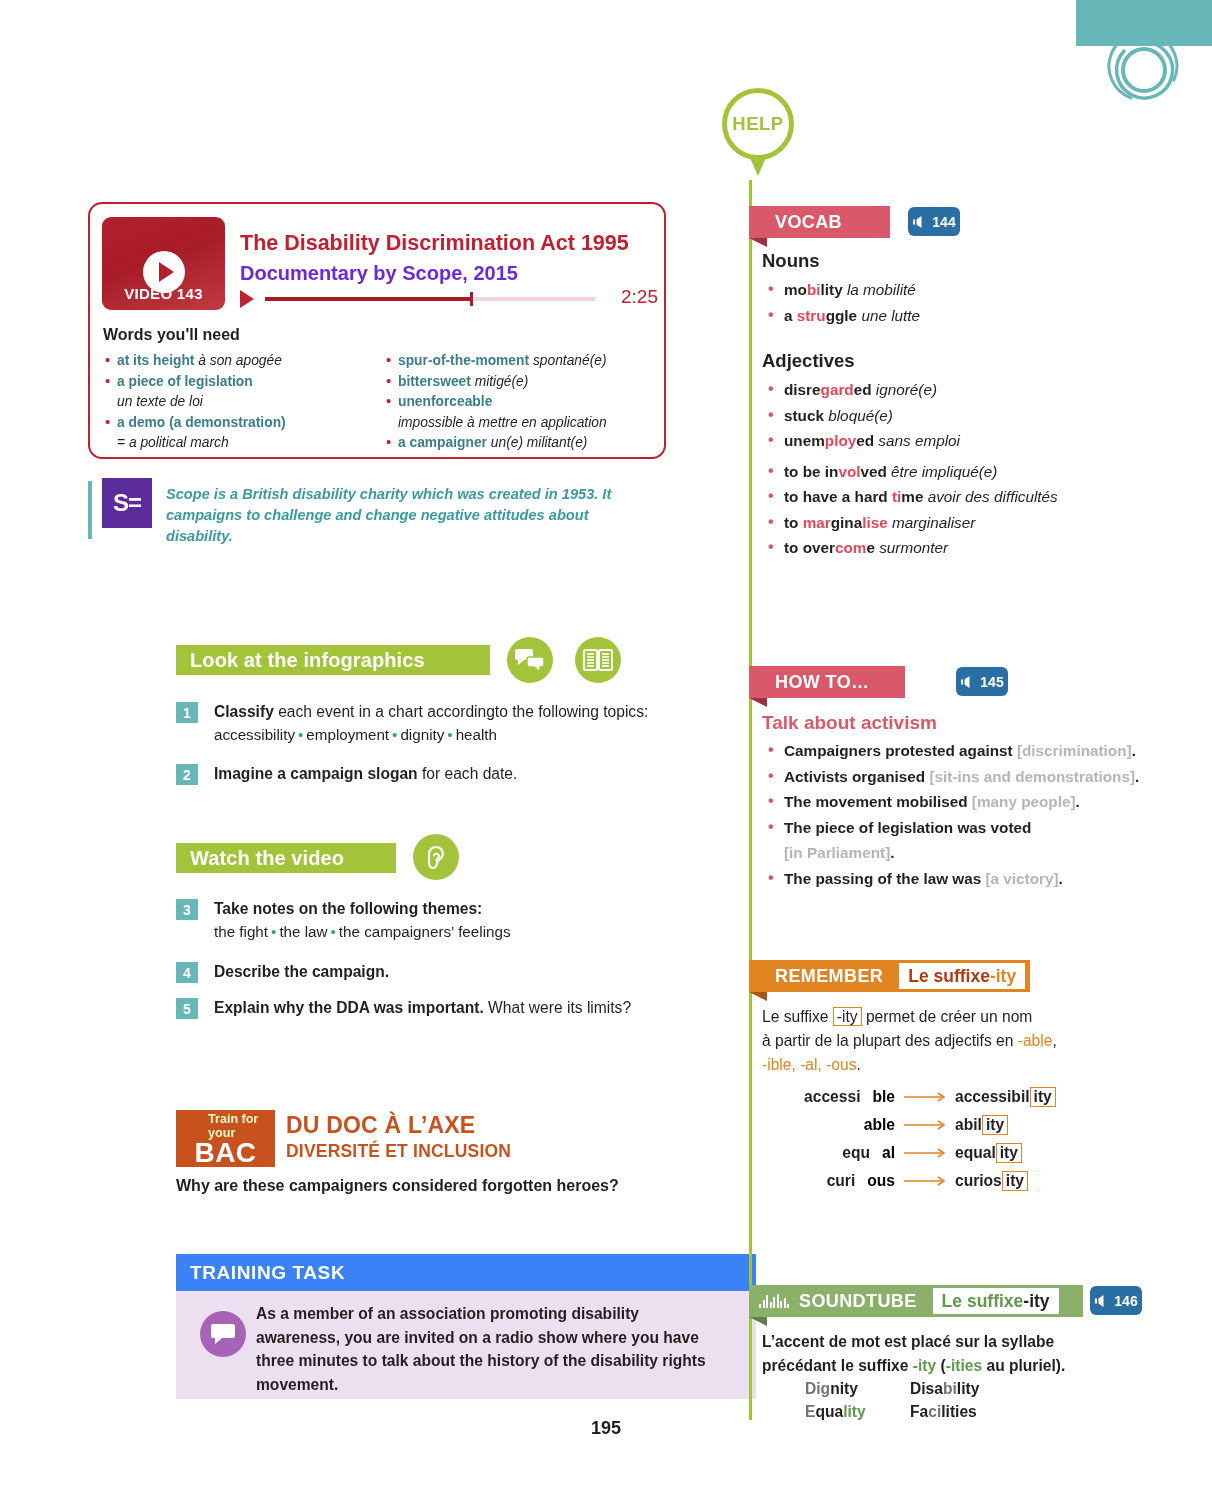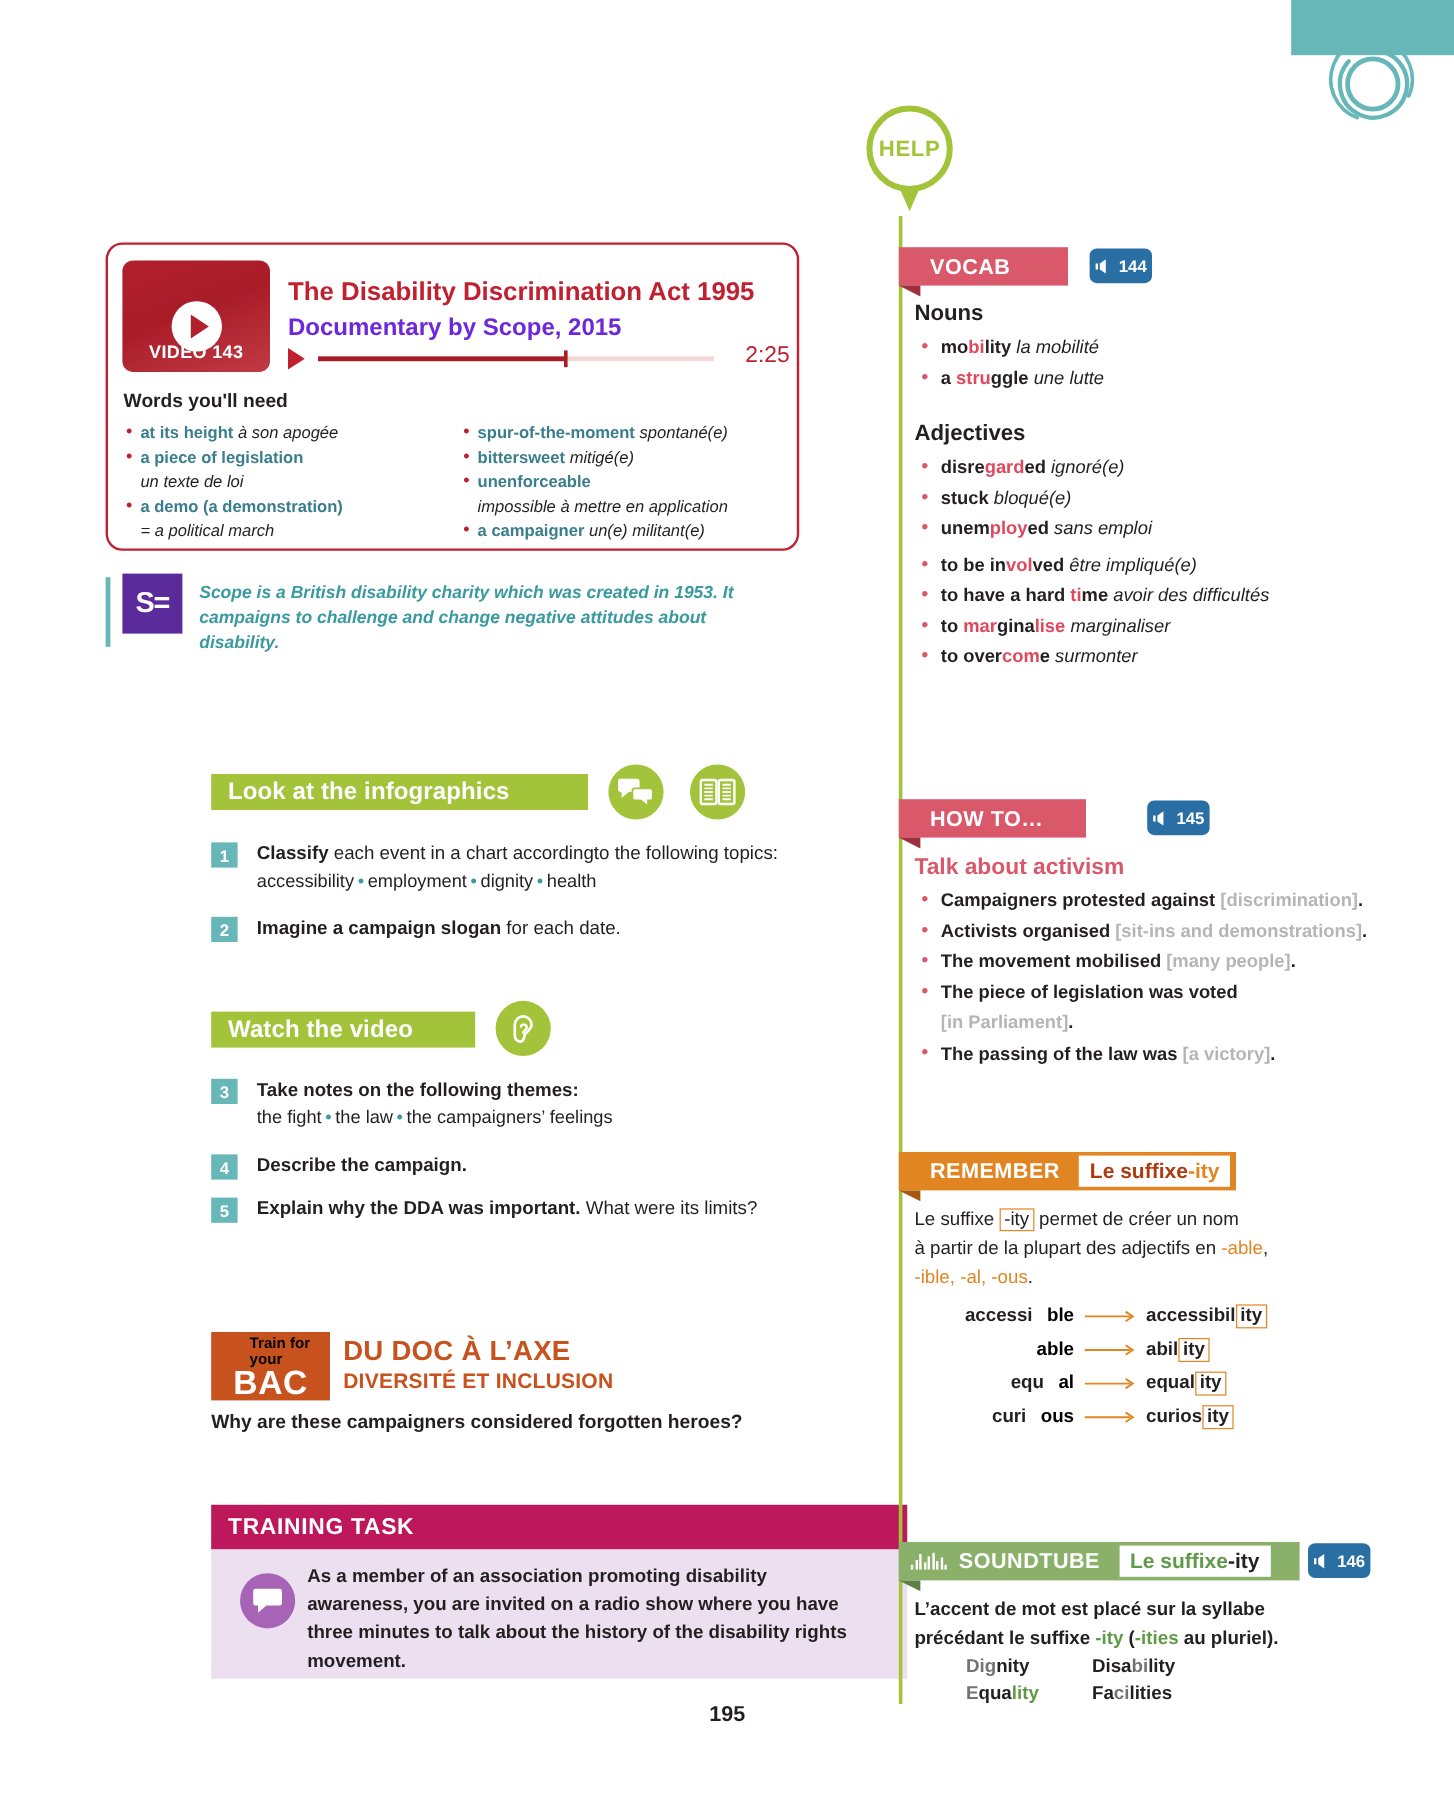--- a/index.html
+++ b/index.html
@@ -85,29 +85,29 @@
   .ex-num { position: absolute; left: 0; top: 2px; width: 22px; height: 21px; background: #68b7b8;
             color: #fff; font-size: 14px; font-weight: bold; display: flex; align-items: center; justify-content: center; }
   .ex-body { margin-left: 38px; font-size: 15.6px; line-height: 23px; color: #231f20; }
   .ex-body b { font-weight: bold; }
   .ex-sub { margin-left: 38px; font-size: 15.2px; line-height: 23px; color: #231f20; }
   .dot-sep { color: #3a9aa0; padding: 0 3px; }
 
   
   .bac-logo { position: absolute; left: 88px; top: 1110px; width: 99px; height: 57px; background: #c8521e;
               display: flex; flex-direction: column; align-items: center; justify-content: center; }
-  .bac-logo .small { color: #000000; font-size: 12.6px; font-weight: bold; line-height: 14px; margin-left: 32px; }
+  .bac-logo .small { color: #fef9c3; font-size: 12.6px; font-weight: bold; line-height: 14px; margin-left: 32px; }
   .bac-logo .big   { color: #fff; font-size: 28px; font-weight: bold; line-height: 26px; letter-spacing: .5px; }
   .bac-t1 { position: absolute; left: 198px; top: 1112px; color: #c8521e; font-size: 23px; font-weight: bold; letter-spacing: .2px; }
   .bac-t2 { position: absolute; left: 198px; top: 1141px; color: #c8521e; font-size: 17.5px; font-weight: bold; letter-spacing: .2px; }
   .bac-q  { position: absolute; left: 88px; top: 1177px; font-size: 16px; font-weight: bold; color: #231f20; }
 
   
   .tt-box { position: absolute; left: 88px; top: 1254px; width: 580px; height: 145px; background: #ece0f0; }
-  .tt-head { position: absolute; left: 0; top: 0; width: 580px; height: 37px; background: #be185d;
+  .tt-head { position: absolute; left: 0; top: 0; width: 580px; height: 37px; background: #3b82f6;
              display: flex; align-items: center; }
   .tt-head span { color: #fff; font-size: 19px; font-weight: bold; padding-left: 14px; letter-spacing: .6px; }
   .tt-icon { position: absolute; left: 24px; top: 57px; width: 46px; height: 46px; border-radius: 50%; background: #a763b5;
              display: flex; align-items: center; justify-content: center; }
   .tt-text { position: absolute; left: 80px; top: 48px; width: 470px; font-size: 15.6px; line-height: 23.5px;
              font-weight: bold; color: #231f20; }
   .spine { position: absolute; left: 749px; top: 180px; width: 3px; height: 1240px; background: #a3c43a; }
 
   .help-pin { position: absolute; left: 722px; top: 88px; width: 72px; height: 88px; text-align: right; }
   .help-pin .circ { position: absolute; left: 0; top: 0; width: 72px; height: 72px; border-radius: 50%;

